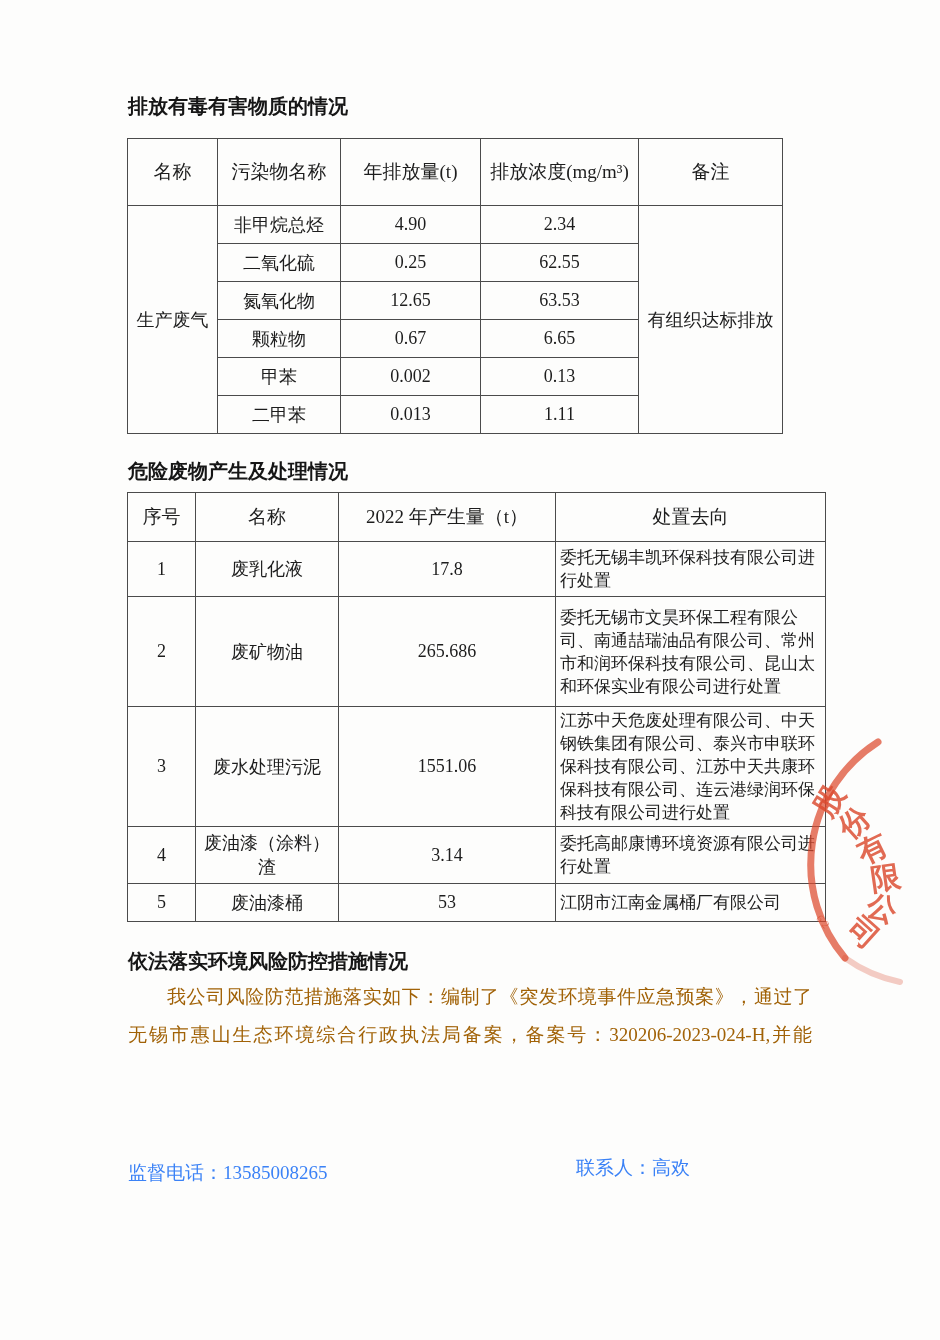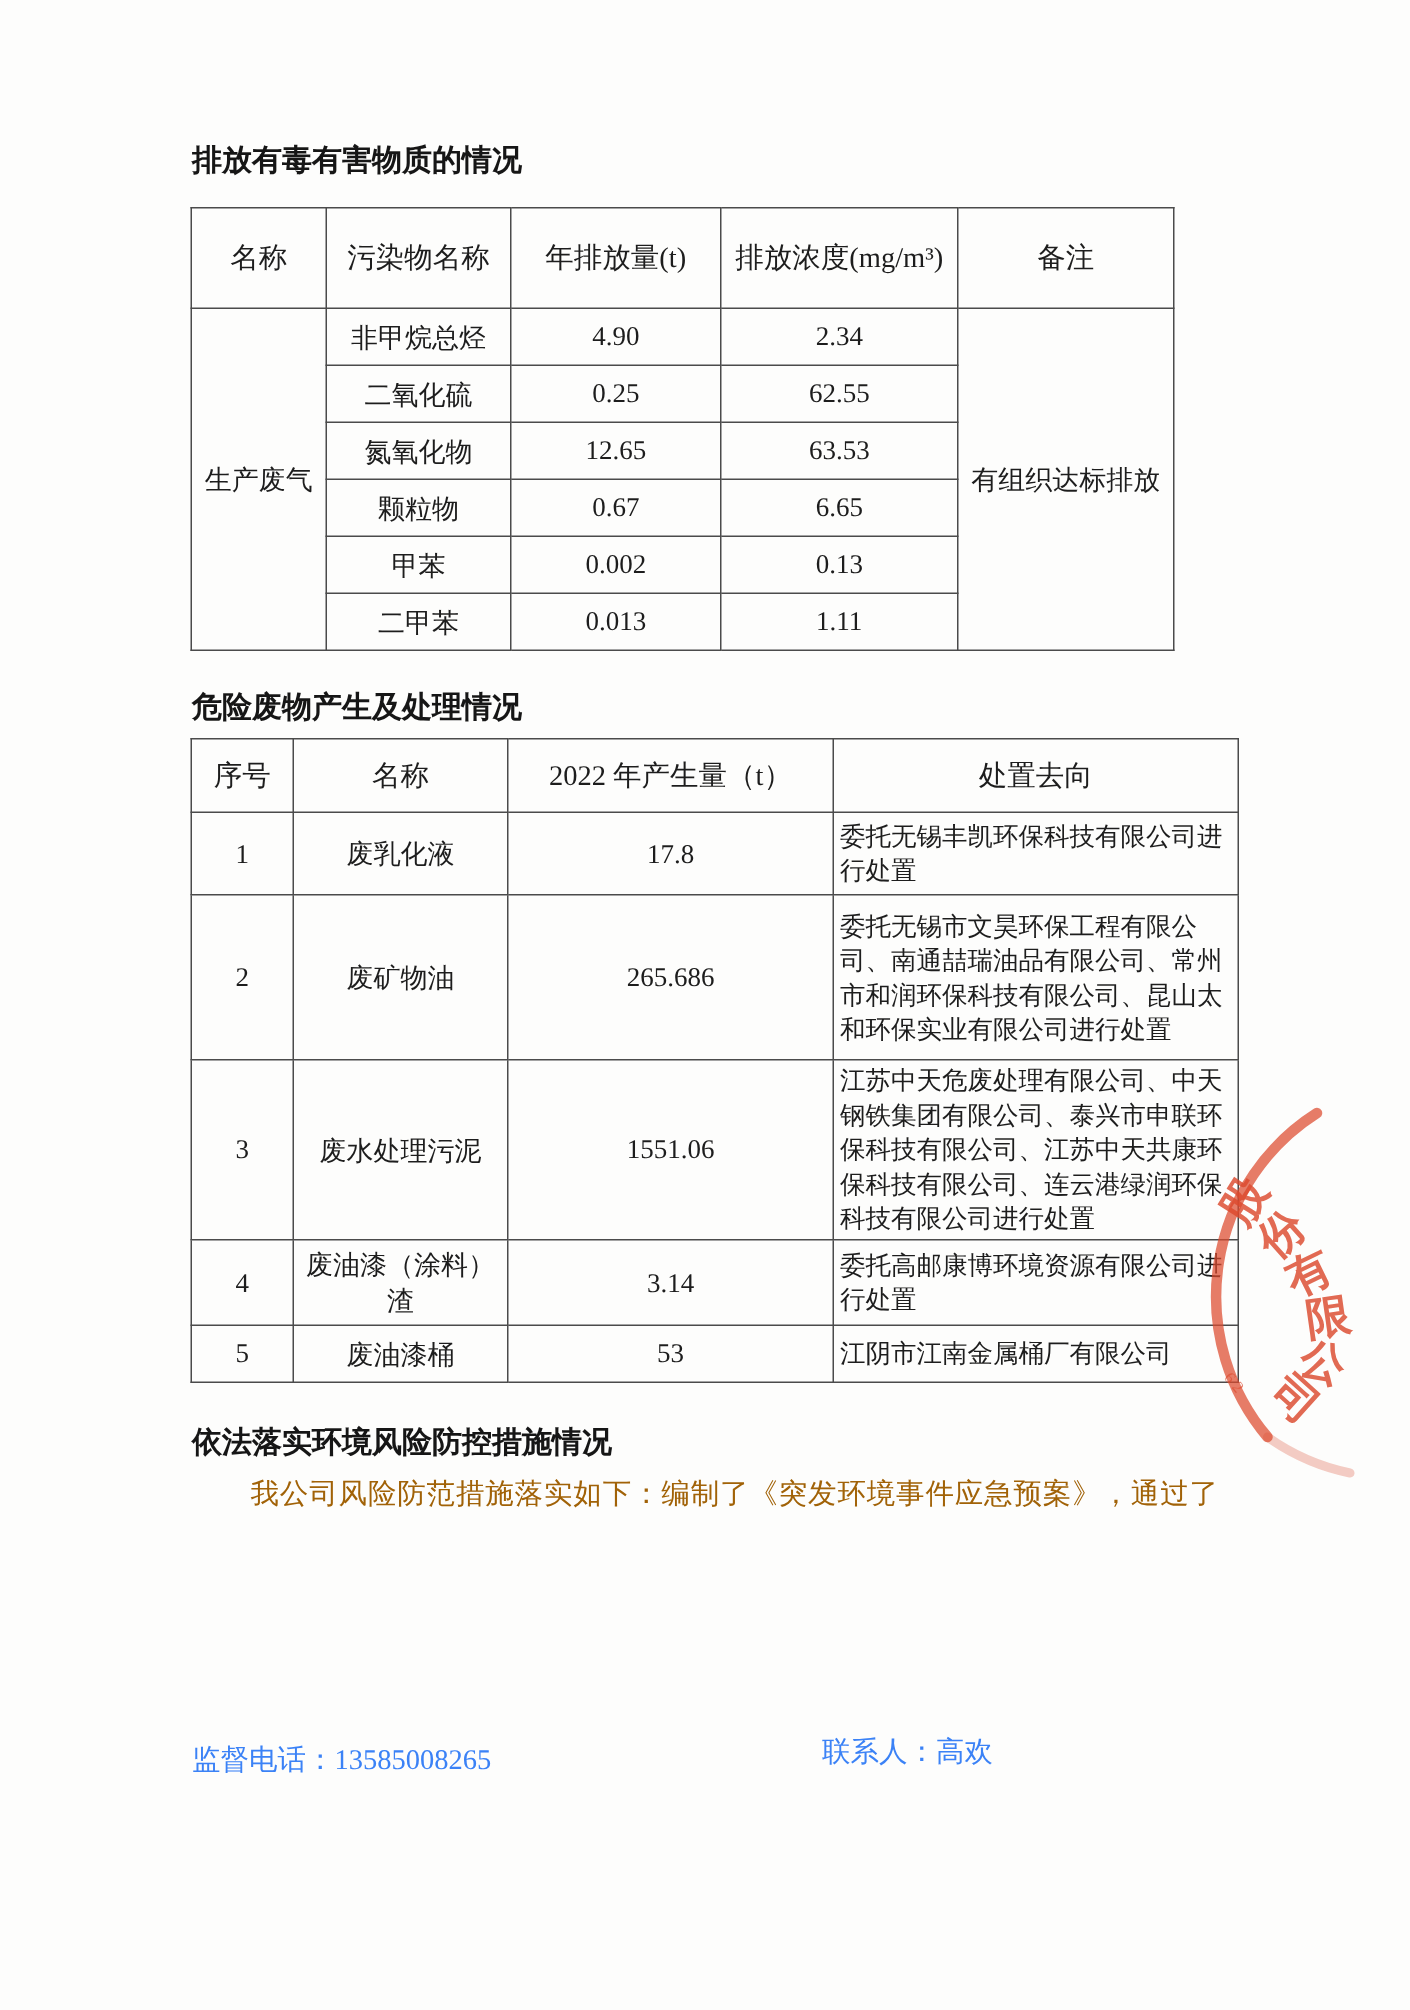--- a/index.html
+++ b/index.html
@@ -26,21 +26,21 @@
     text-align:left;font-size:17px;line-height:23px;padding:2px 3px 2px 4px;
   }
   .para-wrap{position:absolute;left:128px;top:978px;width:684px;}
   .pline{
     font-size:19px;line-height:38px;white-space:normal;color:#a16207;
   }
   .pline.just{text-align-last:justify;}
   .pline.indent{text-indent:39px;}
   .footer-item{position:absolute;font-size:19px;white-space:nowrap;color:#3b82f6;}
   #supervision-phone{left:128px;top:1160px;}
-  #contact-person{left:548px;top:1155px;}
+  #contact-person{left:576px;top:1155px;}
   #stamp-svg{position:absolute;left:778px;top:713px;pointer-events:none;}
   .stamp-char{
     font-family:"Liberation Sans","DejaVu Sans",sans-serif;
     font-weight:bold;font-size:30px;
   }
 </style>
 </head>
 <body>
 
 <div>
@@ -144,20 +144,21 @@
       <td>53</td>
       <td class="dest">江阴市江南金属桶厂有限公司</td>
     </tr>
   </tbody>
     </table>
 
   <div class="sec-title" style="top:948px">依法落实环境风险防控措施情况</div>
 
   <div class="para-wrap">
     <div class="pline just indent">我公司风险防范措施落实如下：编制了《突发环境事件应急预案》，通过了</div>
+    <div class="pline just">无锡市惠山生态环境综合行政执法局备案，备案号：320206-2023-024-H,并能</div>
   </div>
 
   <div class="footer-item" id="supervision-phone">监督电话：13585008265</div>
   <div class="footer-item" id="contact-person">联系人：高欢</div>
 
   <svg id="stamp-svg" width="165" height="285" viewBox="778 713 165 285">
     <g fill="none" stroke="#dc4a2e">
       <path d="M 878 742 A 145 145 0 0 0 845 958" stroke-width="7" stroke-linecap="round" opacity="0.72"></path>
       <path d="M 845 958 A 145 145 0 0 0 900 982" stroke-width="6" stroke-linecap="round" opacity="0.28"></path>
     </g>

